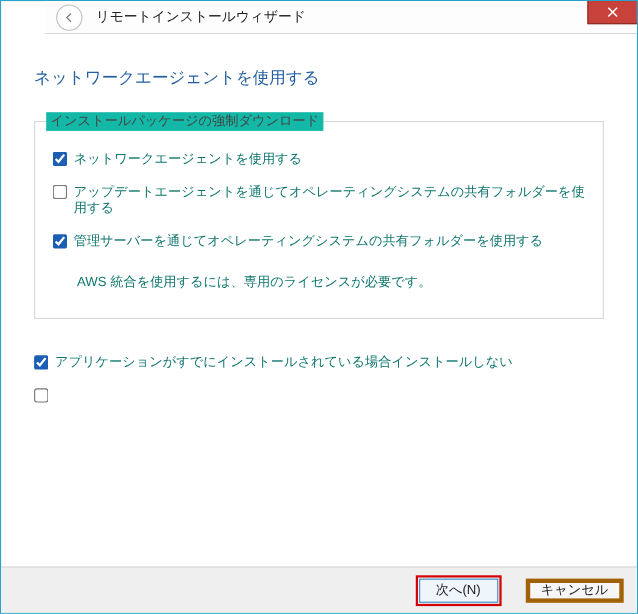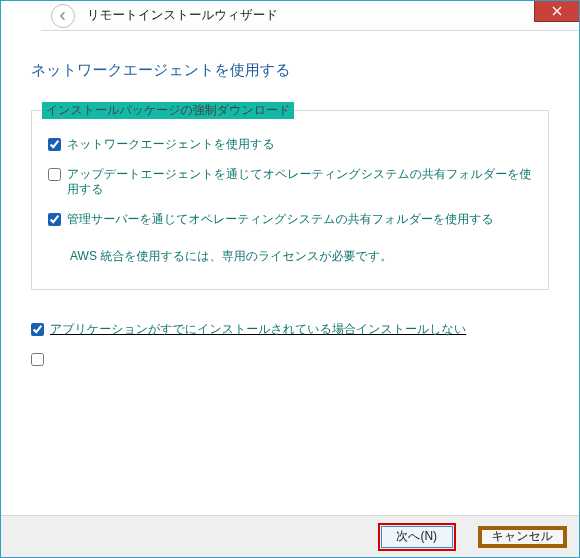--- a/index.html
+++ b/index.html
@@ -80,21 +80,21 @@
   .row input[type=checkbox] {
     margin: 1px 6px 0 0;
     width: 13px; height: 13px;
     accent-color: #1a5fb4;
   }
   .row label, .static-line { color: #0f766e; }
   .static-line {
     margin: 21px 0 10px 22px;
     display: block;
   }
-  .extras { margin-top: 32px; text-decoration: underline; }
+  .extras { margin-top: 32px; }
   .footer {
     position: absolute;
     bottom: 0; left: 0; right: 0;
     height: 42px;
     background: #efefef;
     border-top: 1px solid #d8d8d8;
     display: flex;
     justify-content: flex-end;
     align-items: center;
     padding-right: 12px;

